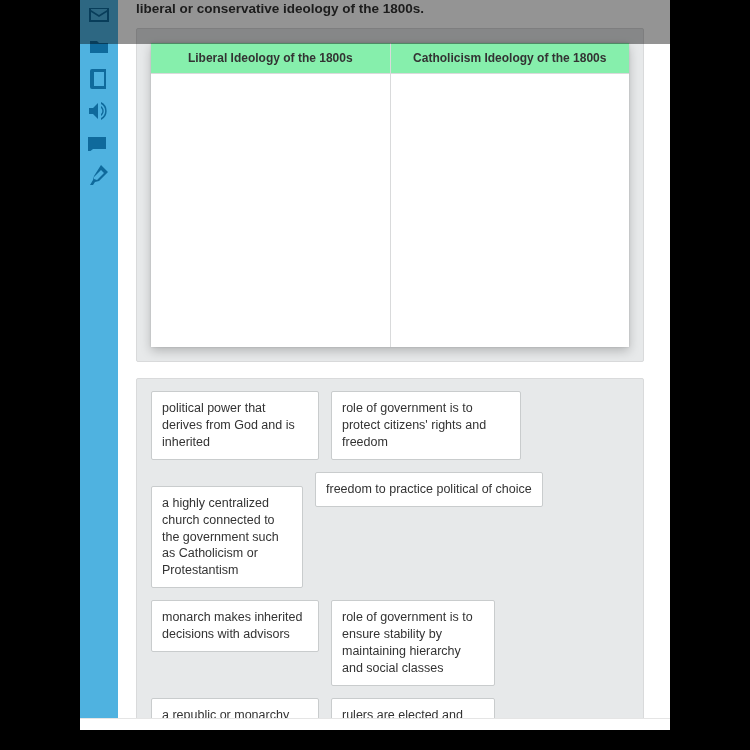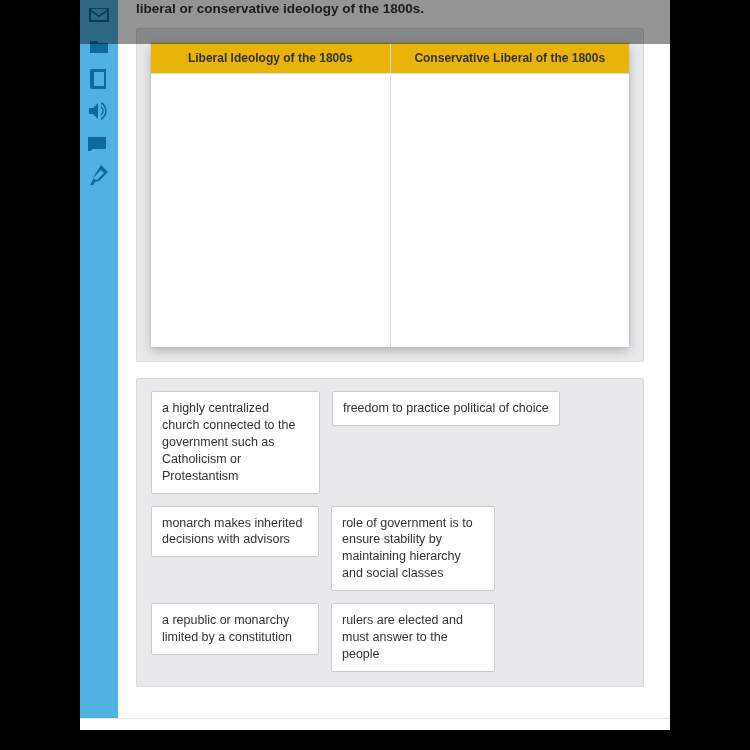--- a/index.html
+++ b/index.html
@@ -85,21 +85,21 @@
       border-right: 1px solid #d9dadb;
     }
     .drop-col:last-child { border-right: none; }
     .drop-header {
       font-size: 12px;
       font-weight: 700;
       color: #333;
       text-align: center;
       padding: 8px 6px;
       border-bottom: 1px solid #d9dadb;
-      background: #eab308;
+      background: #86efac;
     }
     .drop-body { flex: 1; }
     .tiles-card {
       border: 1px solid #d9dadb;
       border-radius: 2px;
       background: #e7e9ea;
       padding: 12px 14px 14px 14px;
       margin-bottom: 16px;
     }
     .tile-row {
@@ -114,21 +114,21 @@
       border: 1px solid #c9cccd;
       border-radius: 2px;
       padding: 8px 10px;
       font-size: 12.5px;
       color: #333;
       line-height: 1.35;
       cursor: grab;
     }
     .tile.w1 { width: 168px; }
     .tile.w2 { width: 190px; }
-    .tile.wA { width: 169px; }
+    .tile.wA { width: 152px; margin-top: 14px; }
     .tile.wB { width: 164px; }
     .bottom-bar {
       position: absolute;
       left: 80px;
       bottom: 20px;
       width: 590px;
       height: 12px;
       background: #fff;
       border-top: 1px solid #e5e5e5;
       z-index: 45;
@@ -186,28 +186,32 @@
   <div class="main">
     <div class="instruction">liberal or conservative ideology of the 1800s.</div>
 
     <div class="sort-card">
       <div class="drop-table">
         <div class="drop-col">
           <div class="drop-header">Liberal Ideology of the 1800s</div>
           <div class="drop-body"></div>
         </div>
         <div class="drop-col">
-          <div class="drop-header">Conservative Liberal of the 1800s</div>
+          <div class="drop-header">Catholicism Ideology of the 1800s</div>
           <div class="drop-body"></div>
         </div>
       </div>
     </div>
 
     <div class="tiles-card">
       <div class="tile-row">
+        <div class="tile w1">political power that derives from God and is inherited</div>
+        <div class="tile w2">role of government is to protect citizens' rights and freedom</div>
+      </div>
+      <div class="tile-row">
         <div class="tile wA">a highly centralized church connected to the government such as Catholicism or Protestantism</div>
         <div class="tile" style="width:auto">freedom to practice political of choice</div>
       </div>
       <div class="tile-row">
         <div class="tile w1">monarch makes inherited decisions with advisors</div>
         <div class="tile wB">role of government is to ensure stability by maintaining hierarchy and social classes</div>
       </div>
       <div class="tile-row">
         <div class="tile w1">a republic or monarchy limited by a constitution</div>
         <div class="tile wB">rulers are elected and must answer to the people</div>

